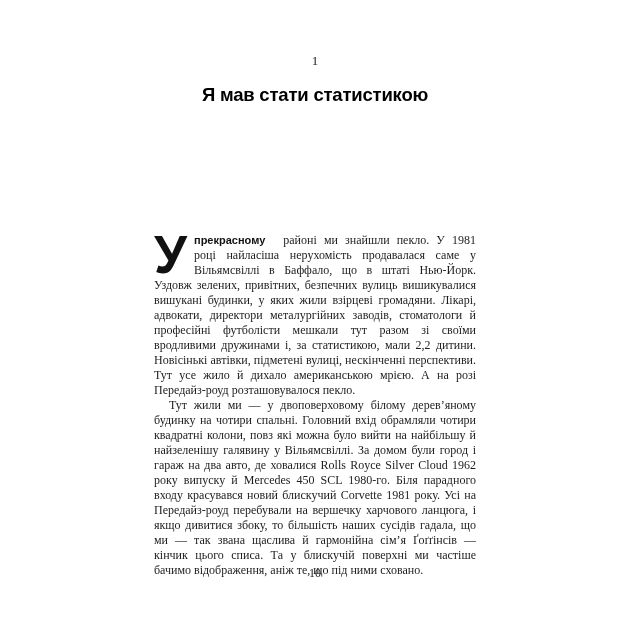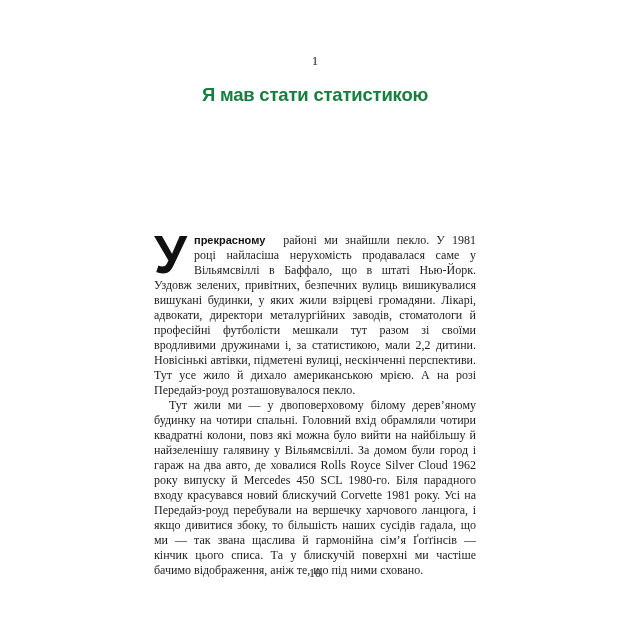--- a/index.html
+++ b/index.html
@@ -27,21 +27,21 @@
   .chapter-title {
     position: absolute;
     top: 84px;
     left: 0;
     width: 630px;
     text-align: center;
     font-family: "Liberation Sans", "DejaVu Sans", sans-serif;
     font-weight: bold;
     font-size: 18.5px;
     letter-spacing: -0.2px;
-    color: #15803d;
+    color: #000000;
   }
 
   .body-text {
     position: absolute;
     left: 154px;
     top: 233px;
     width: 322px;
     font-size: 12px;
     line-height: 15px;
     text-align: justify;

